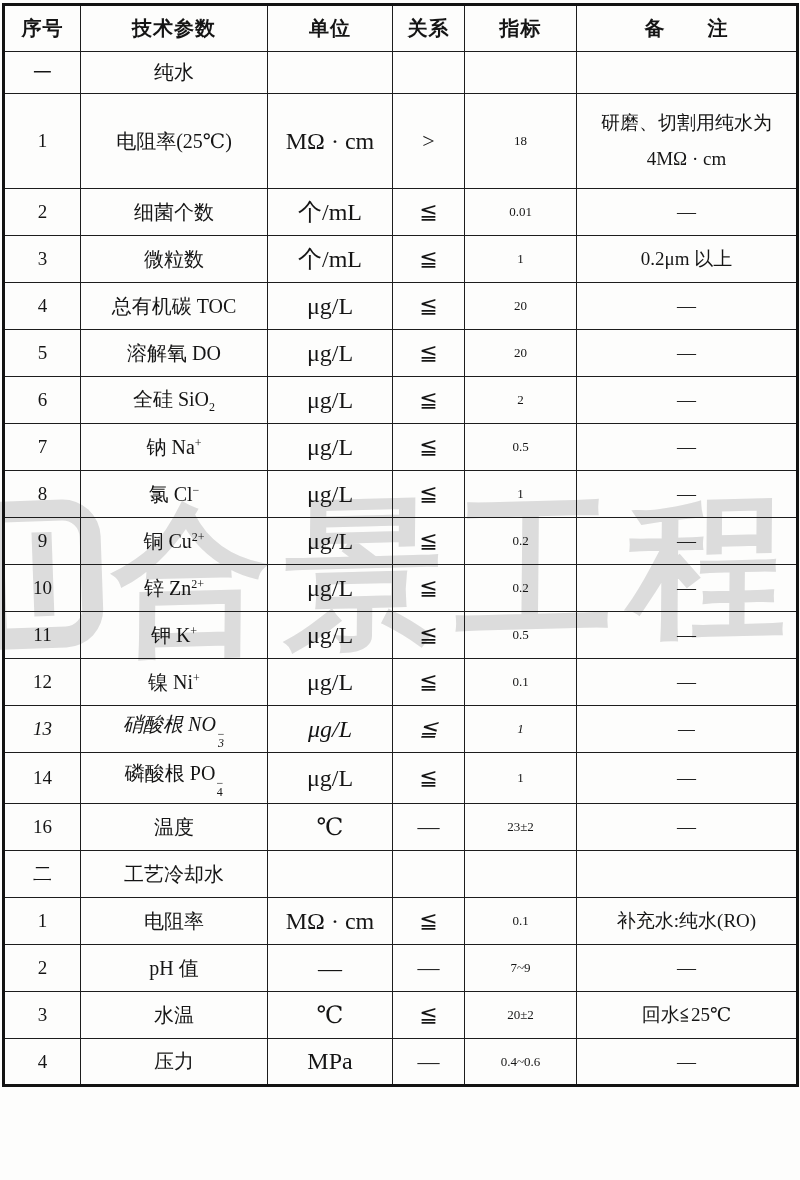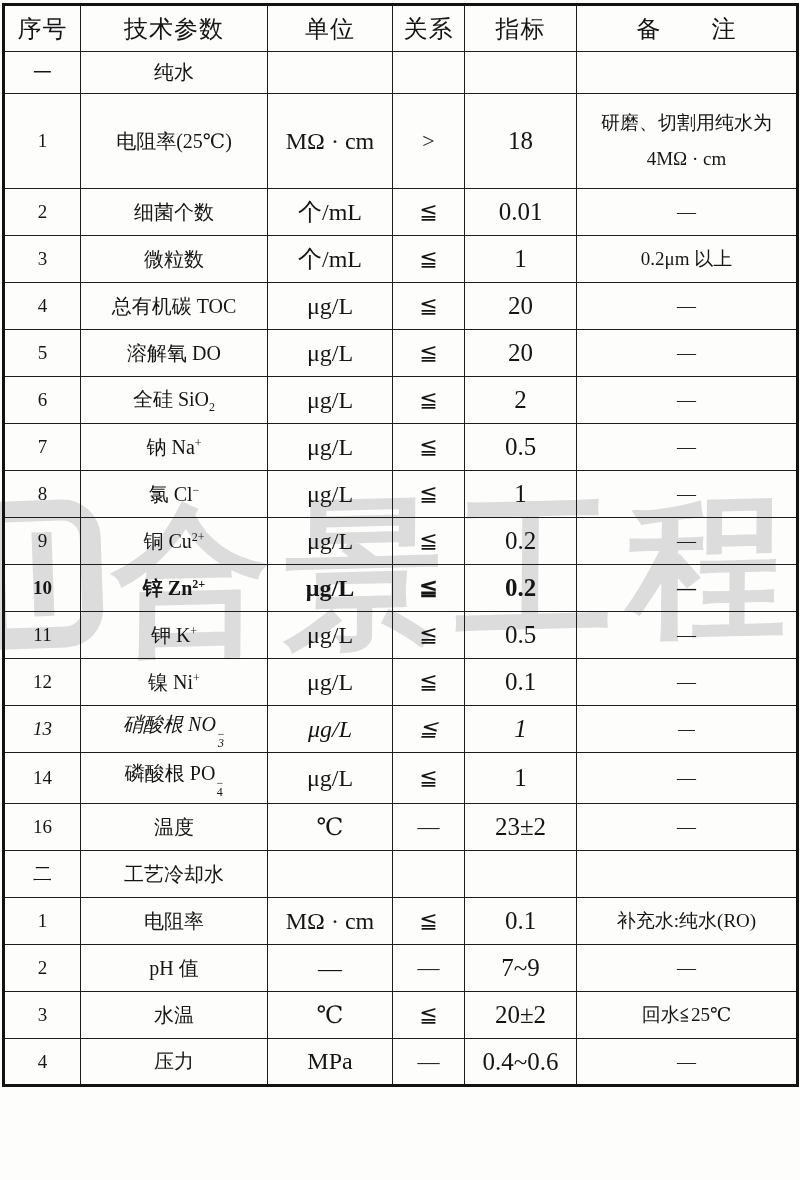--- a/index.html
+++ b/index.html
@@ -59,31 +59,31 @@
   table.spec-table { border: 3px solid #121212; }
   th, td {
     border: 1.6px solid #1d1d1d;
     text-align: center;
     vertical-align: middle;
     padding: 0 2px;
     background: transparent;
     overflow: hidden;
   }
   th {
-    font-size: 24px;
-    font-weight: 400;
+    font-size: 20px;
+    font-weight: 700;
     letter-spacing: 1px;
     height: 45px;
   }
   td { font-size: 19px; }
   td.c-no { font-size: 19px; }
   td.c-param { font-size: 20px; text-align: center; }
   td.c-unit { font-size: 24px; }
   td.c-rel { font-size: 22px; }
-  td.c-val { font-size: 25px; }
+  td.c-val { font-size: 13px; }
   td.c-remark { font-size: 19px; white-space: pre-line; line-height: 36px; }
 
   td.c-param sub { font-size: 12px; vertical-align: -5px; }
   td.c-param sup { font-size: 12px; vertical-align: 7px; letter-spacing: 0; }
   .stack {
     display: inline-flex;
     flex-direction: column;
     align-items: center;
     justify-content: center;
     font-size: 12px;
@@ -201,21 +201,21 @@
           <td class="c-remark">—</td>
         </tr>
         <tr style="height: 47px;">
           <td class="c-no">9</td>
           <td class="c-param"><span>铜 Cu</span><sup>2+</sup></td>
           <td class="c-unit">μg/L</td>
           <td class="c-rel">≦</td>
           <td class="c-val">0.2</td>
           <td class="c-remark">—</td>
         </tr>
-        <tr style="height: 47px; font-weight: bold;">
+        <tr style="height: 47px;">
           <td class="c-no">10</td>
           <td class="c-param"><span>锌 Zn</span><sup>2+</sup></td>
           <td class="c-unit">μg/L</td>
           <td class="c-rel">≦</td>
           <td class="c-val">0.2</td>
           <td class="c-remark">—</td>
         </tr>
         <tr style="height: 47px;">
           <td class="c-no">11</td>
           <td class="c-param"><span>钾 K</span><sup>+</sup></td>

